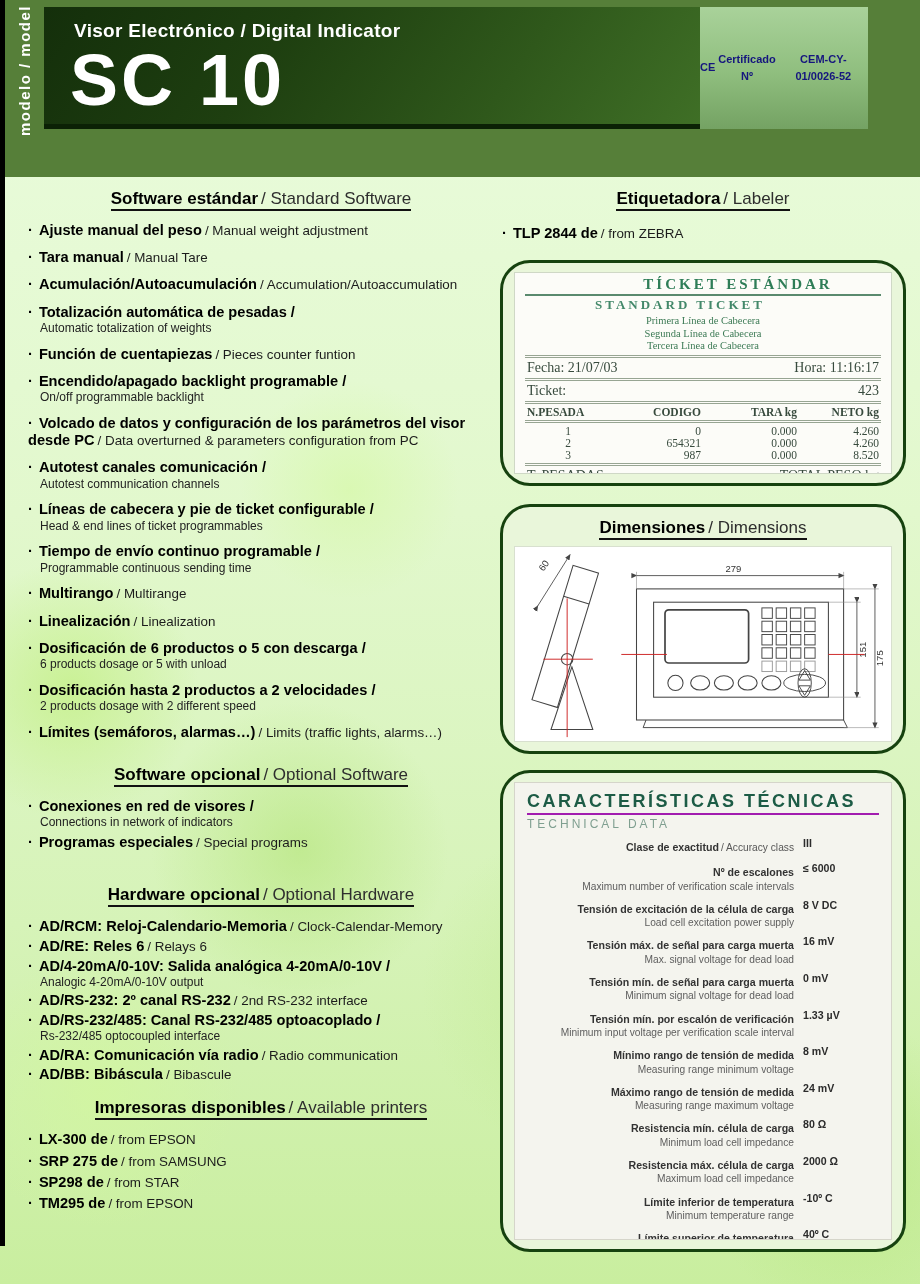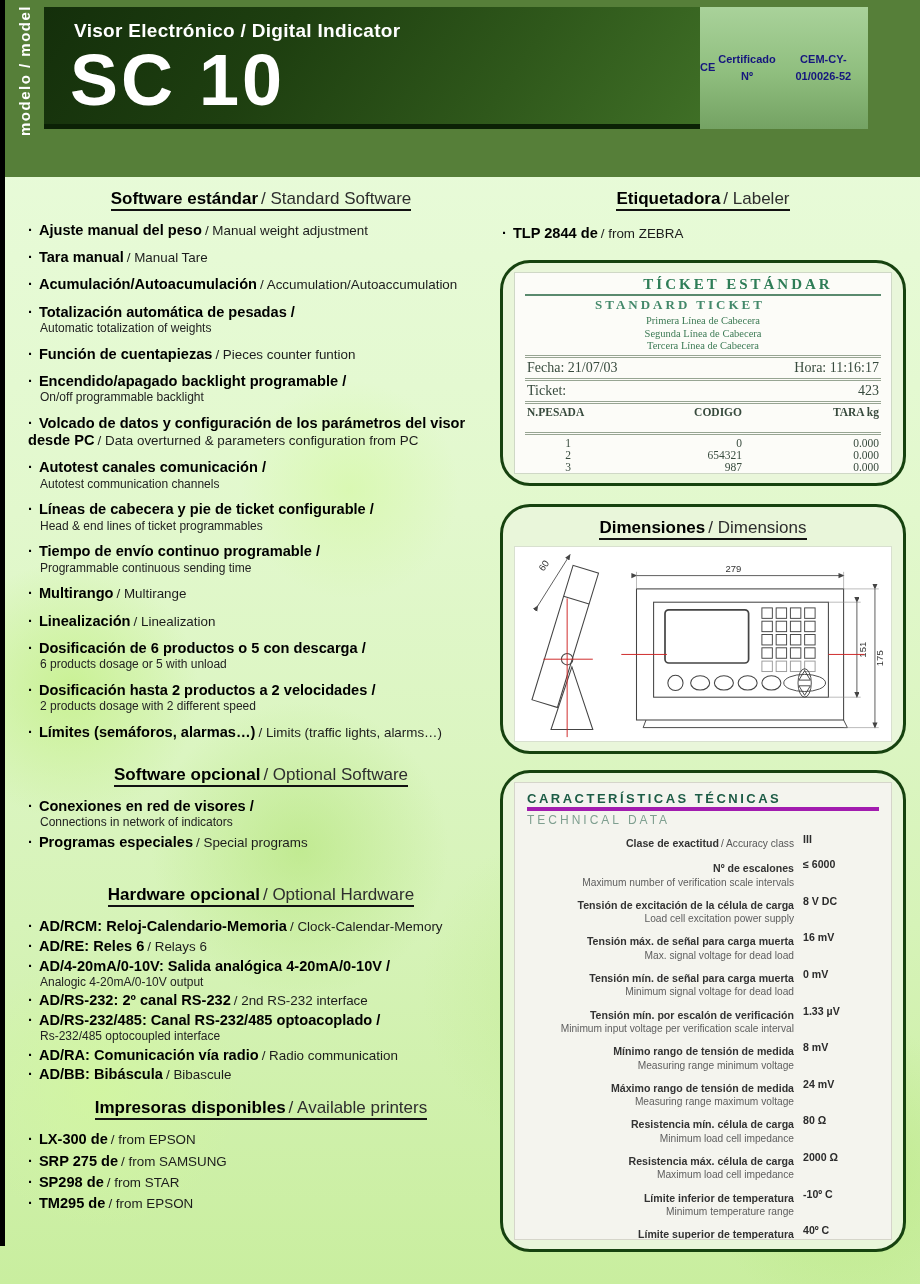--- a/index.html
+++ b/index.html
@@ -63,38 +63,38 @@
   .ticket-sheet{box-sizing:border-box;width:100%;height:100%;background:#fcfcf8;
          border:1px solid #cfd8c6;padding:3px 10px 2px 10px;
          font-family:"Liberation Serif","DejaVu Serif",serif;color:#35433a;overflow:hidden;}
   .tk-title{font-size:15px;font-weight:700;letter-spacing:3px;color:#2e7d57;text-align:center;
          padding-left:70px;border-bottom:2px solid #5a8a6e;padding-bottom:1px;}
   .tk-sub{font-size:13px;font-weight:700;letter-spacing:3px;color:#43886a;text-align:left;
          padding-left:70px;margin-top:1px;}
   .tk-head{font-size:10.5px;color:#3c7a55;text-align:center;line-height:1.2;margin-top:2px;}
   .tk-rule{border-top:3px double #97a593;margin:2px 0;}
   .tk-line{display:flex;justify-content:space-between;font-size:14px;color:#374a3d;padding:0 2px;}
-  .tk-grid{display:grid;grid-template-columns:82px 92px 96px 1fr;font-size:11.5px;color:#374a3d;padding:0 2px;gap:41px;}
+  .tk-grid{display:grid;grid-template-columns:82px 92px 96px 1fr;font-size:11.5px;color:#374a3d;padding:0 2px;}
   .tk-grid.hdr{font-weight:600;}
   .tk-grid .c0{text-align:left;}
   .tk-grid .c1{text-align:right;}
   .tk-grid .c2{text-align:right;}
   .tk-grid .c3{text-align:right;}
   .tk-grid.num .c0{text-align:center;}
   
   .dim-panel{margin-top:18px;height:250px;}
   .dim-head{margin:2px 0 8px 0;}
   .dim-box{box-sizing:border-box;width:100%;height:196px;background:#fff;
            border:1px solid #d8e0cf;padding:2px;}
   
   .tech-panel{margin-top:16px;height:482px;}
   .tech-sheet{box-sizing:border-box;width:100%;height:100%;background:#f4f4ee;
            border:1px solid #d5d5ca;padding:8px 12px 4px 12px;overflow:hidden;}
-  .tech-title{font-size:13px;font-weight:700;letter-spacing:2.5px;color:#1d5c46;
-           border-bottom:4px solid #a21caf;padding-bottom:1px;}
+  .tech-title{font-size:18px;font-weight:700;letter-spacing:2.5px;color:#1d5c46;
+           border-bottom:2px solid #a21caf;padding-bottom:1px;}
   .tech-sub{font-size:12px;letter-spacing:3px;color:#7f9f90;margin:2px 0 6px 0;}
   .trow{display:grid;grid-template-columns:1fr 76px;column-gap:9px;margin-bottom:6.5px;}
   .tlabel{text-align:right;line-height:1.15;}
   .tes{font-size:10.6px;font-weight:700;color:#333;}
   .ten-i{font-size:10.2px;color:#555;margin-left:2px;}
   .ten-i:empty{display:none;}
   .ten{font-size:10.2px;color:#5e5e5e;}
   .ten:empty{display:none;}
   .tval{line-height:1.15;}
   .tv1{font-size:10.6px;font-weight:700;color:#2b2b2b;}

